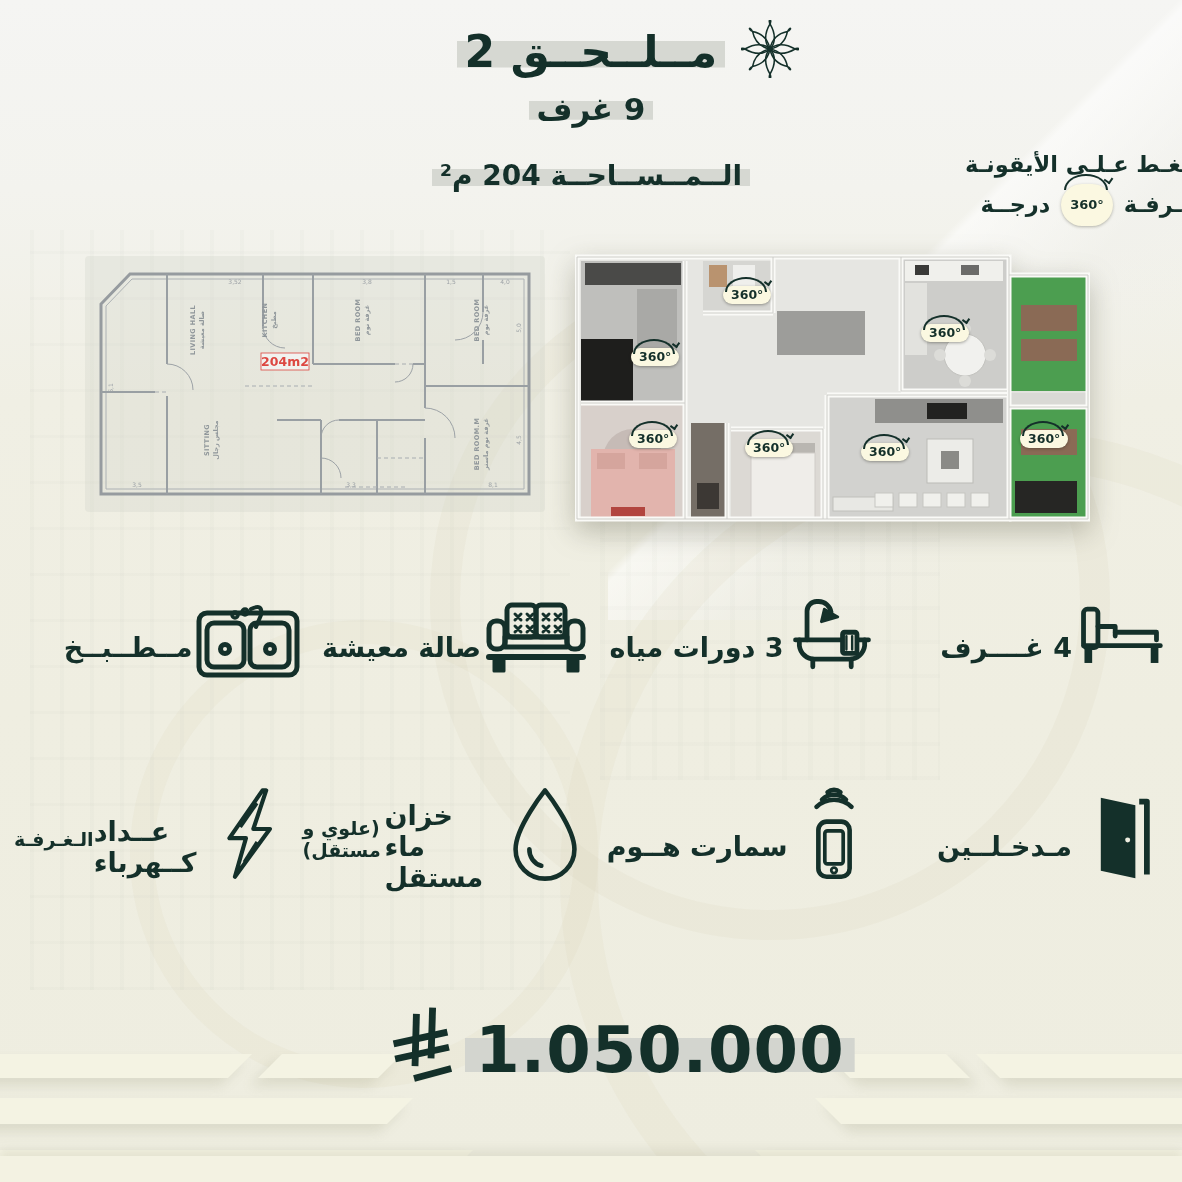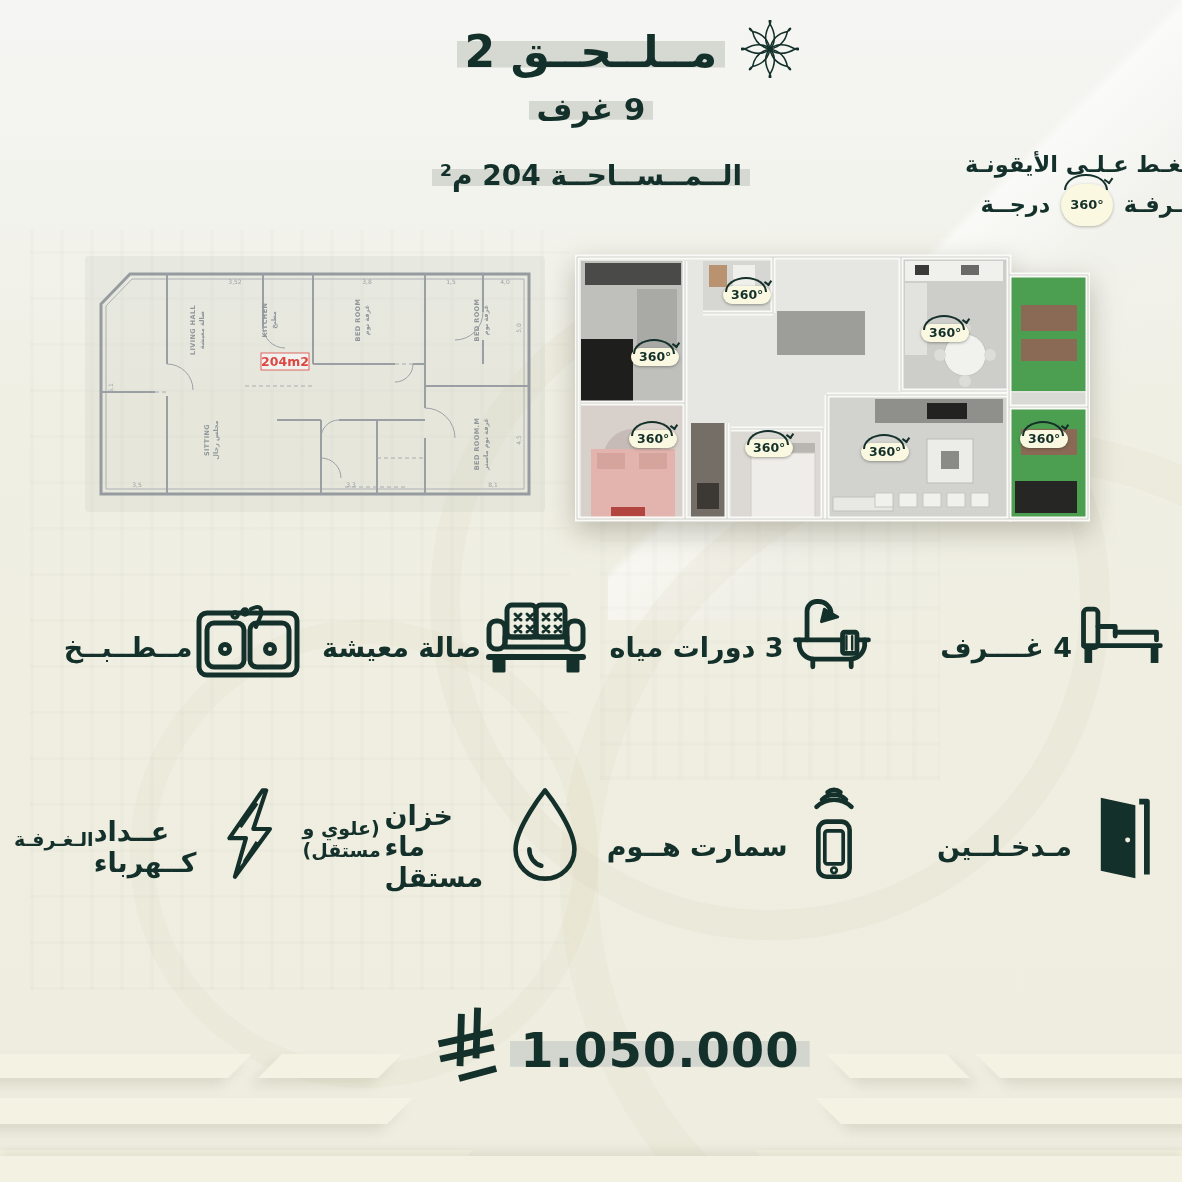--- a/index.html
+++ b/index.html
@@ -82,21 +82,21 @@
   .features{position:absolute;left:14px;width:1154px;display:flex;direction:rtl;}
   .row1{top:586px;}
   .row2{top:778px;}
   .feature{flex:1 1 0;display:flex;flex-direction:row;align-items:center;text-align:left;}
   .feature .ficon{height:100px;display:flex;align-items:flex-end;justify-content:center;}
   .feature svg{display:block;}
   .flabel{margin-top:22px;font-size:27px;font-weight:800;direction:rtl;letter-spacing:.5px;}
   .fsub{margin-top:6px;font-size:19px;font-weight:800;direction:rtl;}
   
   .price{position:absolute;left:0;top:1002px;width:1240px;display:flex;align-items:center;justify-content:center;gap:10px;}
-  .price .amount{font-size:48px;font-weight:800;letter-spacing:1px;
+  .price .amount{font-size:64px;font-weight:800;letter-spacing:1px;
     background:linear-gradient(#d3d5cf,#d3d5cf) 50% 62%/100% 46% no-repeat;padding:0 10px;}
   
   .bp-room{fill:#78808a;font-size:6.5px;font-weight:700;letter-spacing:.4px;}
   .bp-dim{fill:#8a909a;font-size:6px;}
   .bp-red{fill:#e3120e;font-size:12.5px;font-weight:800;}
 </style>
 </head>
 <body>
 
 <div class="canvas">

